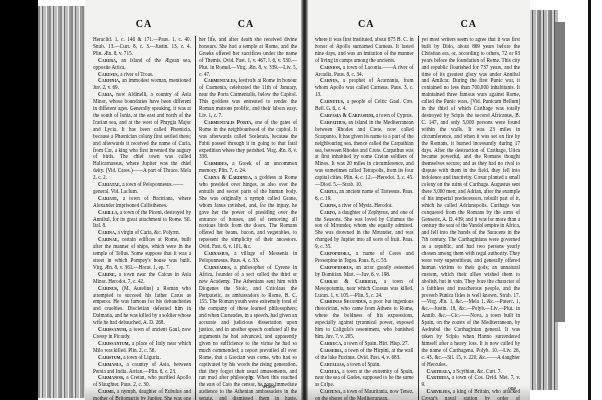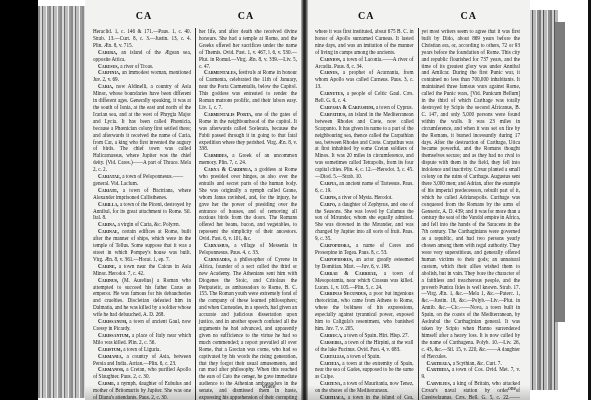--- a/index.html
+++ b/index.html
@@ -22,21 +22,21 @@
   }
   .edges-right2 { position: absolute; left: 555px; top: 22px; width: 10px; height: 300px; background: #7c7c7c; }
   .page {
     position: absolute; top: 0; height: 400px; background: #f2f2f0;
     box-sizing: border-box;
   }
   .page.left { left: 85px; width: 220px; padding: 8px 8px 0 8px; }
   .page.right { left: 305px; width: 225px; padding: 8px 10px 0 10px; }
   .gutter { position: absolute; left: 301px; top: 0; width: 7px; height: 400px;
     background: linear-gradient(90deg, #bbb, #222 40%, #222 60%, #bbb); }
-  .headers { display: flex; justify-content: space-around; height: 14px; margin-top: 2px; }
+  .headers { display: flex; justify-content: space-around; height: 14px; margin-top: 10px; }
   .runhead { font-weight: bold; font-size: 10px; letter-spacing: 1px; color: #111; }
   .cols { display: flex; gap: 4px; margin-top: 4px; }
   .col { flex: 1; font-size: 5.2px; line-height: 6.9px; color: #1a1a1a; text-align: justify; }
   .col.divided { border-left: 1px solid #333; padding-left: 3px; }
   .entry { margin: 0; text-indent: 5px; }
   .entry .hw { font-variant: small-caps; font-weight: bold; }
   .sig { position: absolute; left: 250px; top: 375px; font-size: 6px; color: #111; }
   .catch { position: absolute; left: 262px; top: 383px; font-size: 5.5px; color: #111; }
   .catch-r { position: absolute; left: 508px; top: 385px; font-size: 5.5px; color: #111; }
   .shadow { position: absolute; left: 85px; top: 385px; width: 445px; height: 15px;

